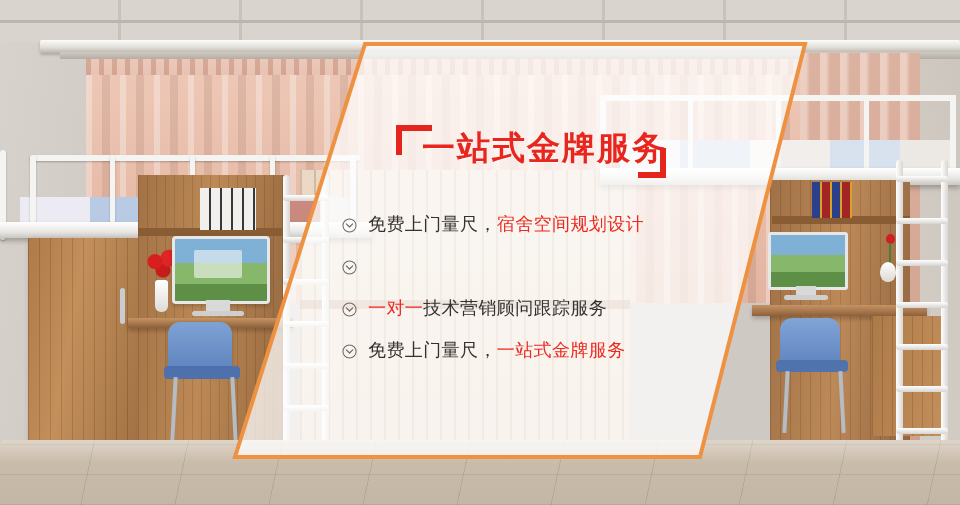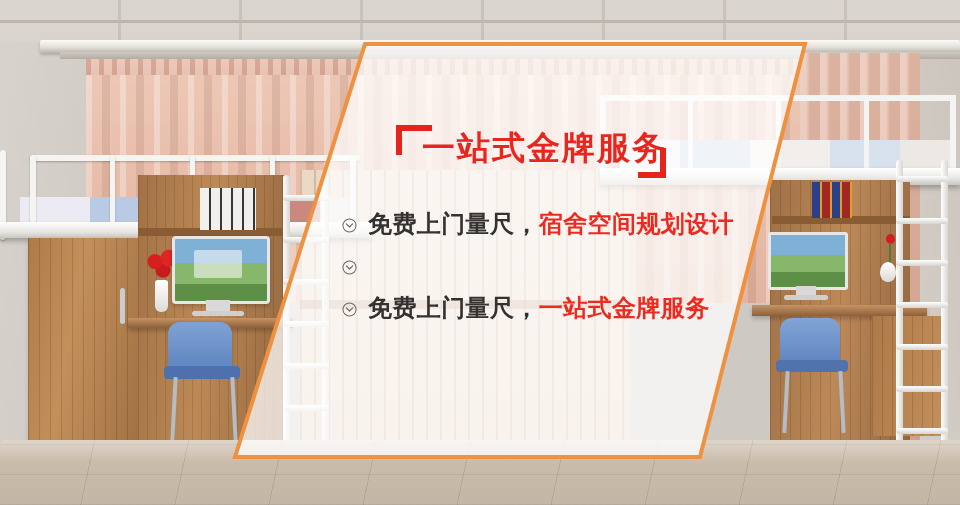--- a/index.html
+++ b/index.html
@@ -186,23 +186,22 @@
   .brk{position:absolute;background:#e5241c;}
   .brk-tl-h{left:0px;top:5px;width:36px;height:6px;}
   .brk-tl-v{left:0px;top:5px;width:6px;height:30px;}
   .brk-br-h{left:242px;top:52px;width:28px;height:6px;}
   .brk-br-v{left:264px;top:28px;width:6px;height:30px;}
 
   .list{position:absolute;left:342px;top:206px;width:600px;}
   .row{display:flex;align-items:center;height:36px;margin-bottom:6px;}
   .tick{width:15px;height:15px;flex:0 0 15px;margin-right:11px;margin-top:2px;}
   .rtext{
-    font-size:24px;color:#333230;white-space:nowrap;letter-spacing:.4px;
+    font-size:18px;color:#333230;white-space:nowrap;letter-spacing:.4px;
     font-family:"DejaVu Sans","Liberation Sans",sans-serif;
-    font-weight:bold;
   }
   .rtext .hl{color:#ec2a20;}
 </style>
 </head>
 <body>
 
 <div class="banner">
 
   <div class="photo">
     <div class="wall-left"></div>
@@ -331,18 +330,25 @@
           <span class="tick"><svg viewBox="0 0 16 16" width="15" height="15">
               <circle cx="8" cy="8" r="7" fill="none" stroke="#6d6a66" stroke-width="1.1"></circle>
               <path d="M4.6 6.3 L8 9.6 L11.4 6.3" fill="none" stroke="#6d6a66" stroke-width="1.3" stroke-linecap="round" stroke-linejoin="round"></path>
             </svg></span>
         </div>
         <div class="row">
           <span class="tick"><svg viewBox="0 0 16 16" width="15" height="15">
               <circle cx="8" cy="8" r="7" fill="none" stroke="#6d6a66" stroke-width="1.1"></circle>
               <path d="M4.6 6.3 L8 9.6 L11.4 6.3" fill="none" stroke="#6d6a66" stroke-width="1.3" stroke-linecap="round" stroke-linejoin="round"></path>
             </svg></span>
+          <span class="rtext"><span class="hl">一对一</span><span>技术营销顾问跟踪服务</span></span>
+        </div>
+        <div class="row">
+          <span class="tick"><svg viewBox="0 0 16 16" width="15" height="15">
+              <circle cx="8" cy="8" r="7" fill="none" stroke="#6d6a66" stroke-width="1.1"></circle>
+              <path d="M4.6 6.3 L8 9.6 L11.4 6.3" fill="none" stroke="#6d6a66" stroke-width="1.3" stroke-linecap="round" stroke-linejoin="round"></path>
+            </svg></span>
           <span class="rtext"><span>免费上门量尺，</span><span class="hl">一站式金牌服务</span></span>
         </div>
       </div>
 
   </div>
 </div>
 
 </body></html>

